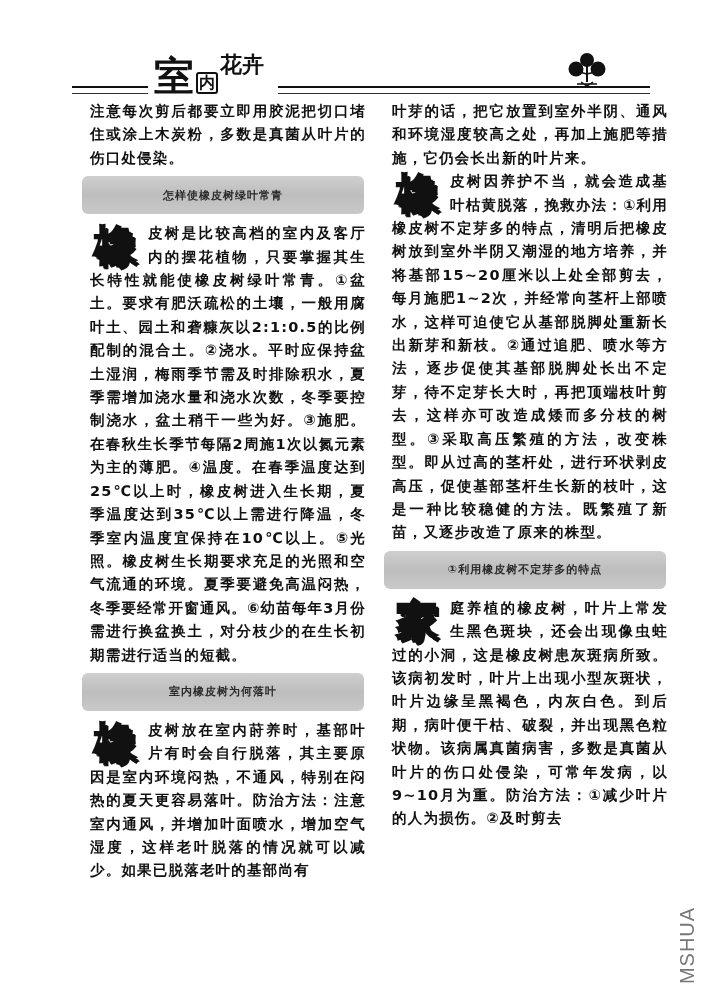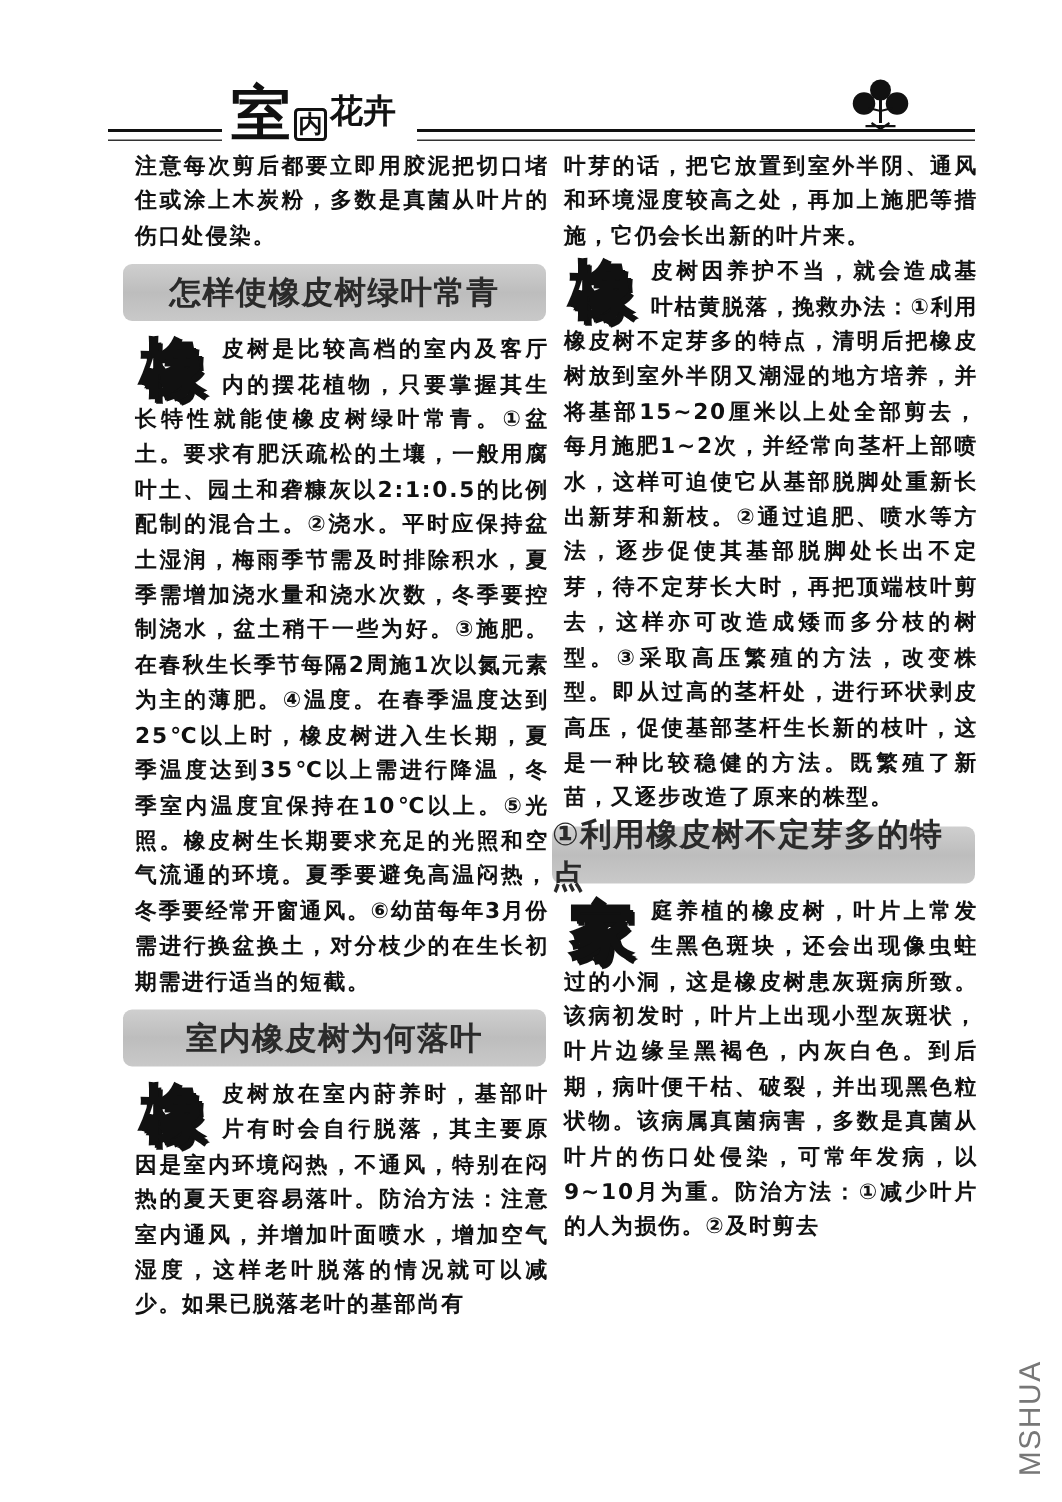--- a/index.html
+++ b/index.html
@@ -6,32 +6,32 @@
   body {
     width: 708px; height: 1001px; background: #ffffff; position: relative; overflow: hidden;
     font-family: "DejaVu Sans", "Liberation Sans", sans-serif; color: #111;
   }
   .header { position: absolute; left: 60px; top: 50px; width: 600px; height: 48px; }
   .rule-left { position: absolute; left: 12px; top: 36px; width: 76px; height: 5px; border-top: 2px solid #111; border-bottom: 1px solid #333; }
   .rule-right { position: absolute; left: 218px; top: 36px; width: 372px; height: 5px; border-top: 2px solid #111; border-bottom: 1px solid #333; }
   .title { position: absolute; left: 94px; top: 0px; height: 48px; display: flex; align-items: flex-end; }
   .title .big { font-size: 40px; font-weight: bold; line-height: 44px; font-family: "DejaVu Sans", sans-serif; }
   .title .boxed { font-size: 16px; font-weight: bold; border: 2px solid #111; border-radius: 3px; padding: 0 1px; margin: 0 2px 4px 2px; line-height: 18px; }
-  .title .rest { font-size: 22px; font-weight: bold; line-height: 30px; margin-bottom: 8px; }
+  .title .rest { font-size: 22px; font-weight: bold; line-height: 30px; margin-bottom: 18px; }
   .tree { position: absolute; left: 505px; top: 0px; width: 44px; height: 40px; }
 
   .col { position: absolute; top: 100px; width: 276px; }
   .col.left { left: 90px; }
-  .col.right { left: 376px; }
+  .col.right { left: 392px; }
   .p { font-size: 14.5px; line-height: 23.4px; letter-spacing: 1.2px; text-align: justify; margin: 0; font-weight: bold; }
   .sec-head {
     margin: 6px 14px 8px -8px; width: 282px; height: 38px; border-radius: 6px;
     background: linear-gradient(180deg, #cfcfcf 0%, #bdbdbd 50%, #c9c9c9 100%);
     display: flex; align-items: center; justify-content: center;
-    font-size: 21px; font-weight: bold; color: #2a2a2a; letter-spacing: 1px;
+    font-size: 11px; font-weight: bold; color: #2a2a2a; letter-spacing: 1px;
   }
   .drop {
     float: left; width: 50px; height: 44px; margin: 2px 8px 0 0;
     font-size: 42px; line-height: 44px; font-weight: bold; color: #fff;
     -webkit-text-stroke: 2px #111;
     text-shadow: 3px 3px 0 #111, 4px 4px 0 #111;
     text-align: center;
   }
   .watermark {
     position: absolute; left: 668px; top: 900px; width: 40px; height: 90px;

